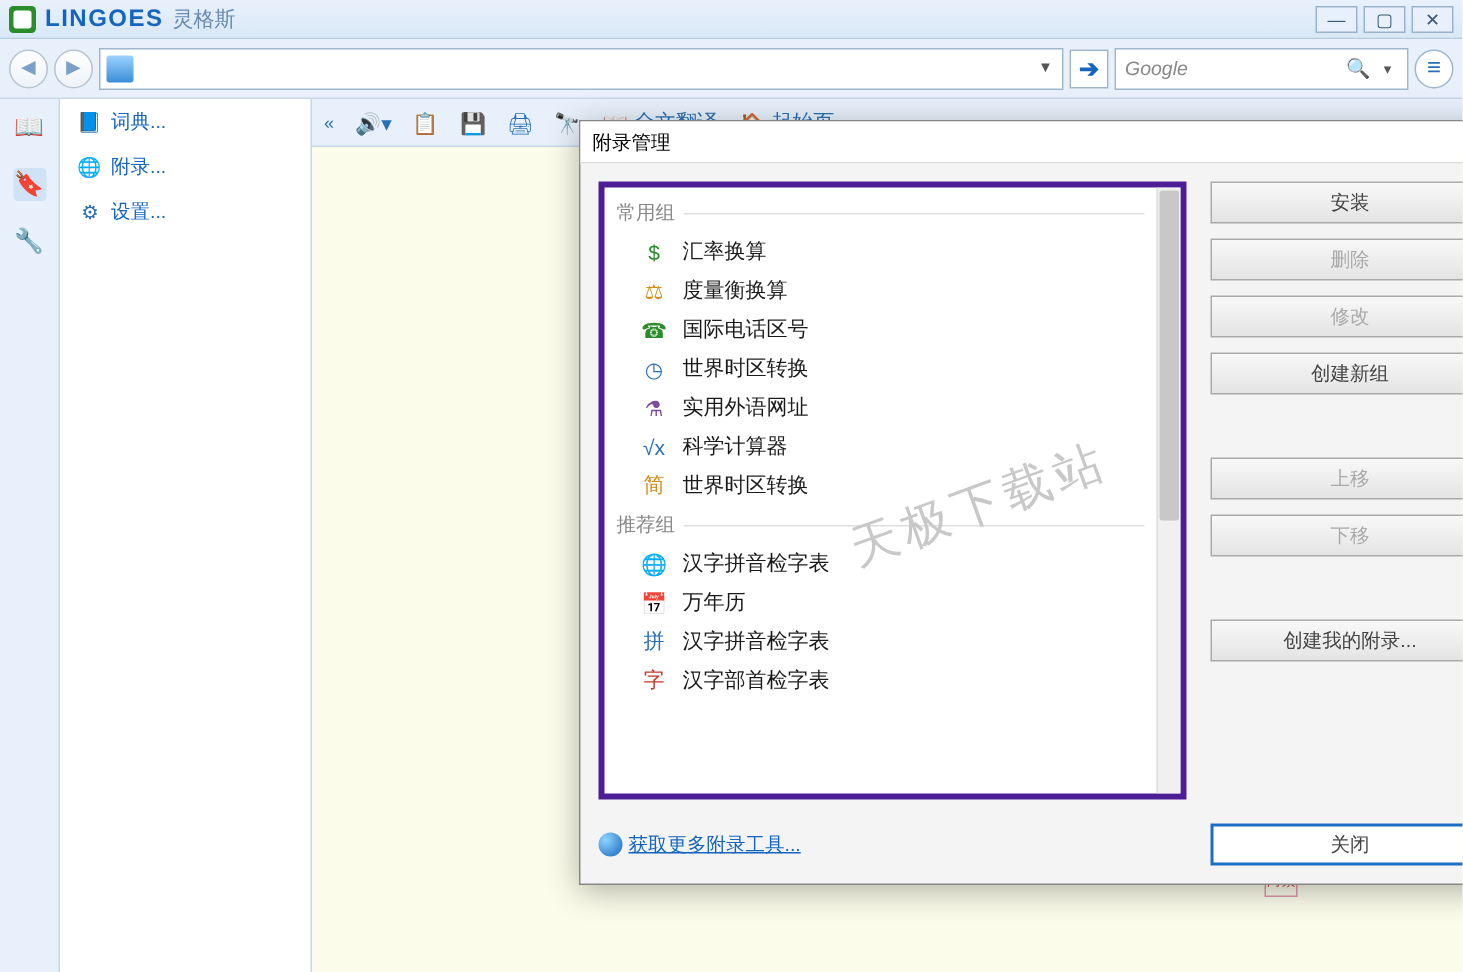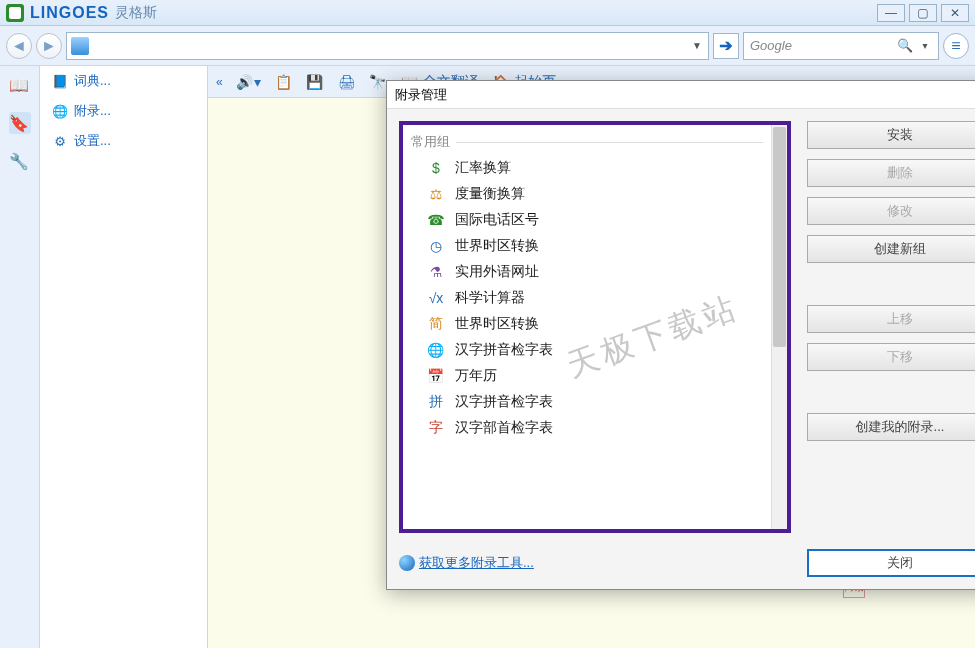--- a/index.html
+++ b/index.html
@@ -173,20 +173,21 @@
                 <span>实用外语网址</span>
               </div>
               <div class="li">
                 <span class="ic c-blue">√x</span>
                 <span>科学计算器</span>
               </div>
               <div class="li">
                 <span class="ic c-orange">简</span>
                 <span>世界时区转换</span>
               </div>
+              <div class="grouplabel">推荐组</div>
               <div class="li">
                 <span class="ic c-blue">🌐</span>
                 <span>汉字拼音检字表</span>
               </div>
               <div class="li">
                 <span class="ic c-orange">📅</span>
                 <span>万年历</span>
               </div>
               <div class="li">
                 <span class="ic c-blue">拼</span>

